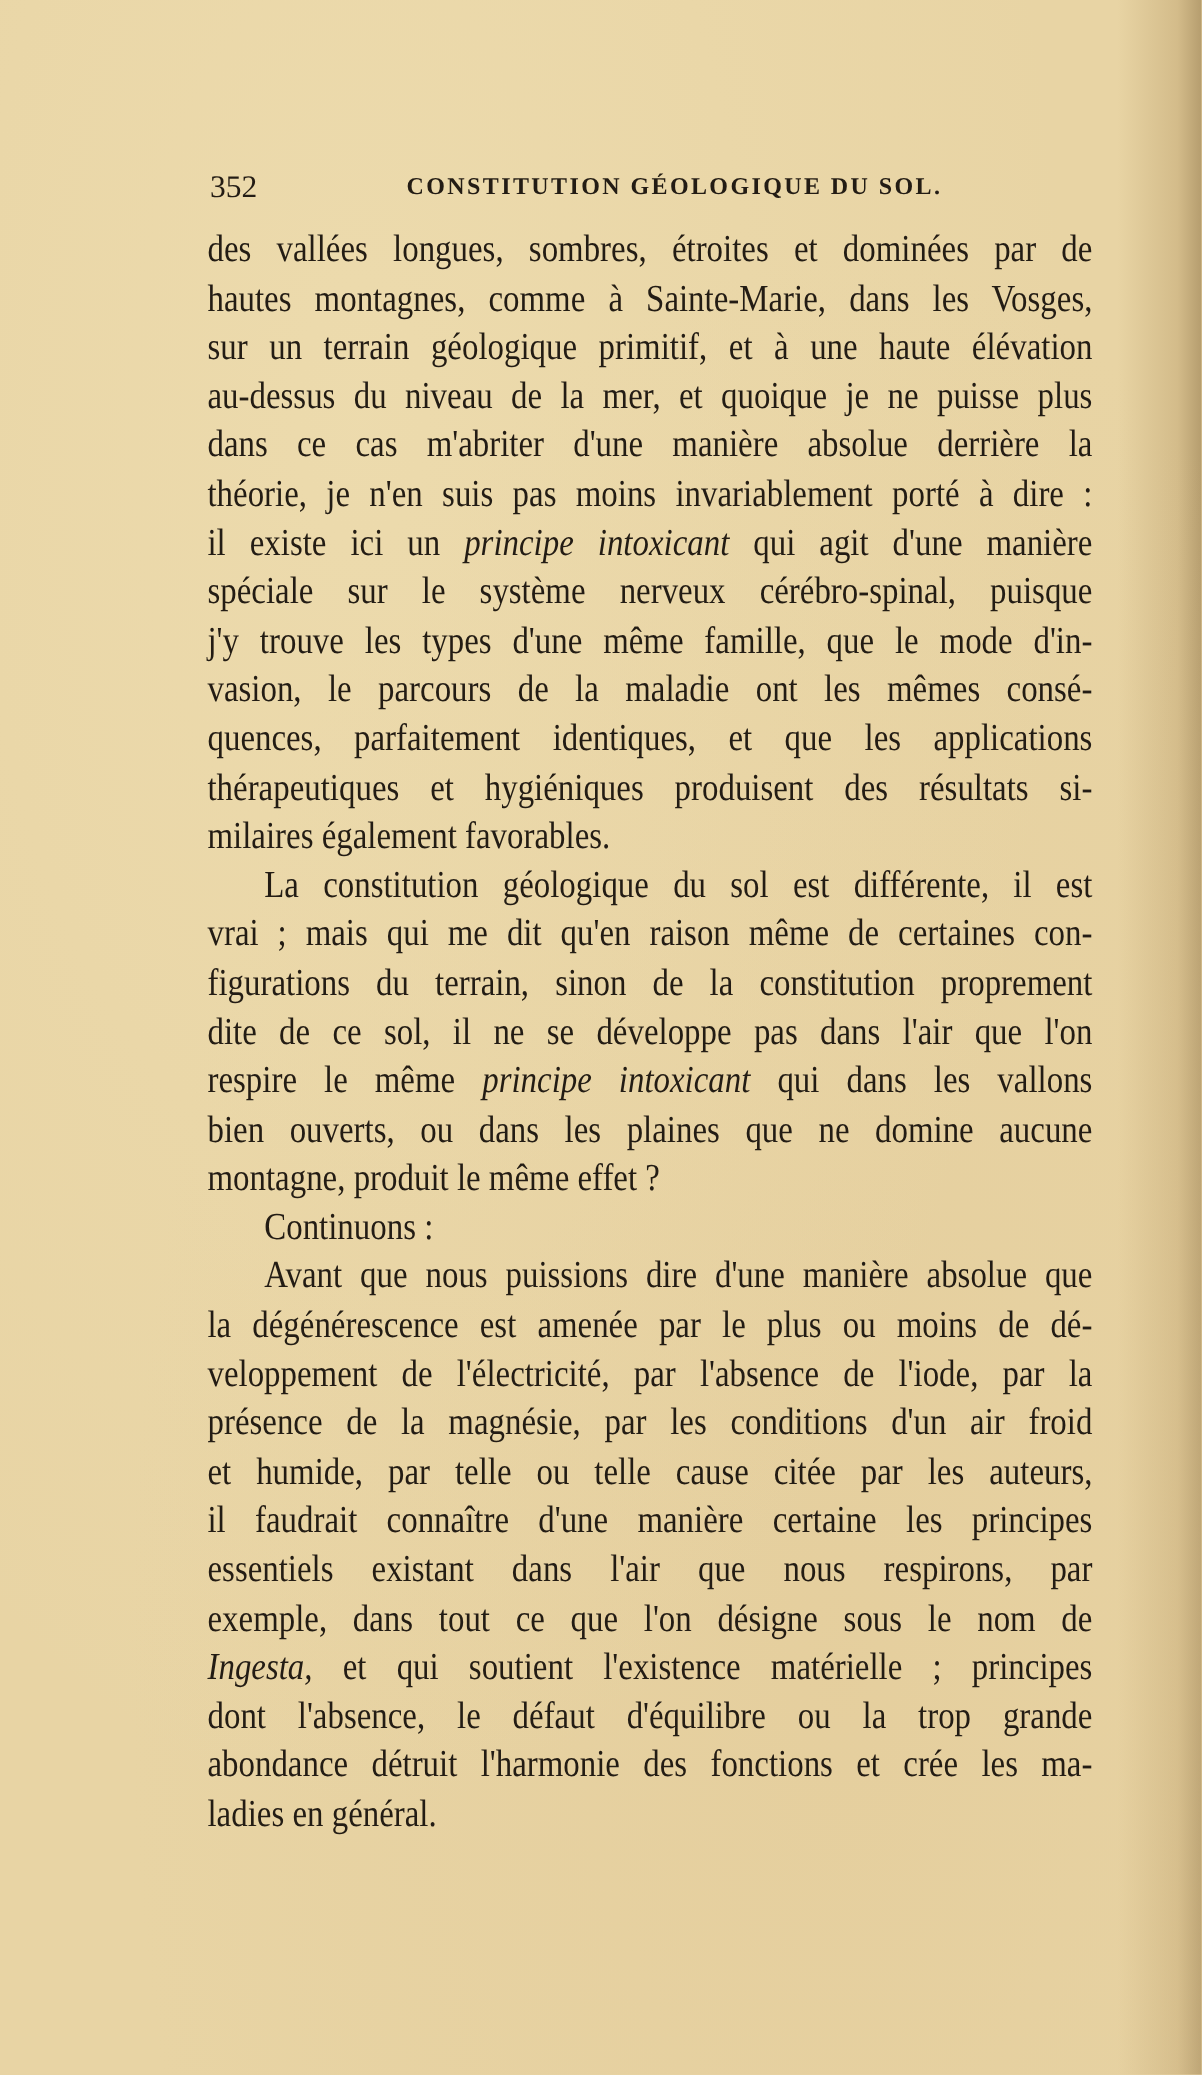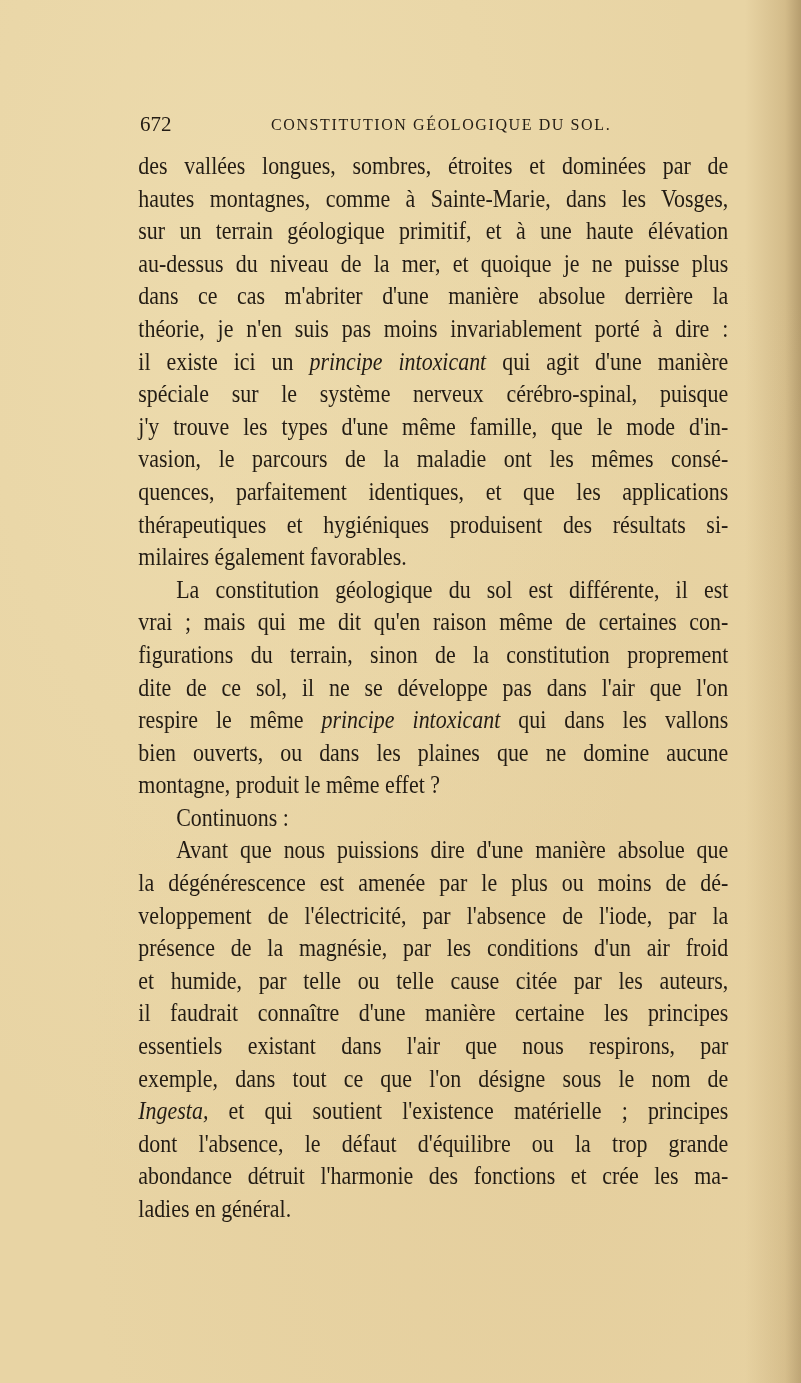--- a/index.html
+++ b/index.html
@@ -39,20 +39,21 @@
       letter-spacing: 0;
     }
     .head-title {
       position: absolute;
       left: 143px;
       top: 10px;
       font-size: 16px;
       letter-spacing: 1.6px;
       font-variant: small-caps;
       text-transform: uppercase;
+      font-weight: bold;
     }
     .body-text {
       margin-top: 4px;
       padding-left: 12px;
       font-size: 25.5px;
       line-height: 32.6px;
       text-align: justify;
       transform: scaleX(0.86);
       transform-origin: left top;
       width: 686px;
@@ -75,21 +76,21 @@
     }
     .line.ind {
       padding-left: 44px;
     }
   </style>
 </head>
 <body>
 
 <div class="page">
   <div class="running-head">
-    <span class="page-number">672</span>
+    <span class="page-number">352</span>
     <span class="head-title">CONSTITUTION GÉOLOGIQUE DU SOL.</span>
   </div>
   <div class="body-text" id="body-text">
       <div class="para">
         <span class="line"><span>des vallées longues, sombres, étroites et dominées par de</span></span>
         <span class="line"><span>hautes montagnes, comme à Sainte-Marie, dans les Vosges,</span></span>
         <span class="line"><span>sur un terrain géologique primitif, et à une haute élévation</span></span>
         <span class="line"><span>au-dessus du niveau de la mer, et quoique je ne puisse plus</span></span>
         <span class="line"><span>dans ce cas m'abriter d'une manière absolue derrière la</span></span>
         <span class="line"><span>théorie, je n'en suis pas moins invariablement porté à dire :</span></span>

